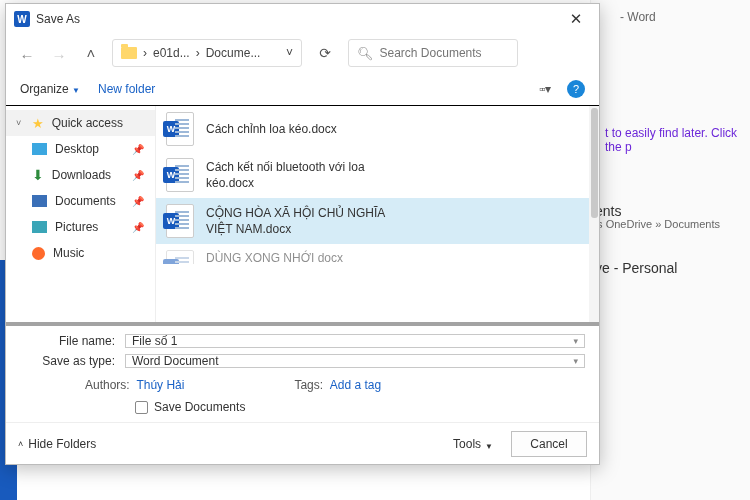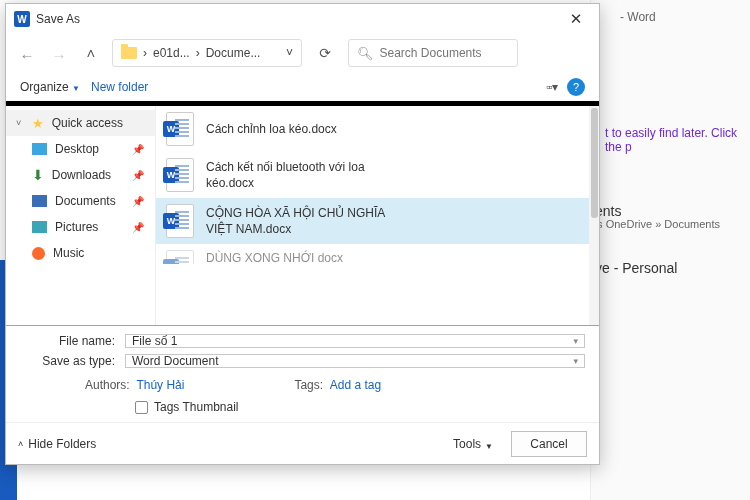--- a/index.html
+++ b/index.html
@@ -22,21 +22,21 @@
 .nav-arrow.disabled{color:#ccc}
 .crumb{display:flex;align-items:center;border:1px solid #ddd;border-radius:3px;height:28px;padding:0 8px;gap:6px;flex:1;max-width:190px}
 .folder-glyph{width:16px;height:12px;background:#ffd76b;border-radius:1px;position:relative}
 .folder-glyph:before{content:"";position:absolute;top:-3px;left:0;width:7px;height:3px;background:#ffd76b;border-radius:1px 1px 0 0}
 .crumb span{color:#444}
 .chev{color:#888}
 .refresh{width:26px;text-align:center;color:#555;font-size:14px}
 .search{flex:1;border:1px solid #ddd;border-radius:3px;height:28px;display:flex;align-items:center;padding:0 8px;max-width:170px}
 .search input{border:none;outline:none;width:100%;color:#888}
 .mag{color:#888;margin-right:6px;font-size:13px}
-.toolbar{display:flex;align-items:center;height:34px;padding:0 14px;gap:11px;border-bottom:5px solid #000000}
+.toolbar{display:flex;align-items:center;height:34px;padding:0 14px;gap:18px;border-bottom:1px solid #000000}
 .tlink{color:#1a62c6;font-size:12px}
 .tlink .tri{font-size:8px;color:#1a62c6}
 .spacer{flex:1}
 .view-icon{font-size:12px;color:#555;letter-spacing:-2px}
 .help{color:#fff;background:#1a86d9;width:18px;height:18px;border-radius:50%;display:flex;align-items:center;justify-content:center;font-size:11px}
 .body{display:flex;flex:1;overflow:hidden}
 .sidebar{width:150px;border-right:1px solid #eee;padding:4px 0;overflow:hidden}
 .sb-item{display:flex;align-items:center;height:26px;padding:0 10px;gap:8px;cursor:pointer}
 .sb-item.quick{background:#f2f2f2}
 .sb-caret{color:#666;font-size:9px;width:8px}
@@ -52,21 +52,21 @@
 .filepane{flex:1;position:relative;overflow:hidden}
 .flist{position:absolute;top:0;left:0;right:10px;bottom:0;overflow:hidden}
 .fitem{display:flex;align-items:center;padding:6px 10px;gap:12px;border-radius:0}
 .fitem.sel{background:#d6ecf7}
 .doc-ic{width:28px;height:34px;background:#fff;border:1px solid #ccc;border-radius:2px;position:relative;flex-shrink:0}
 .doc-ic:before{content:"W";position:absolute;left:-4px;top:8px;width:16px;height:16px;background:#185abd;color:#fff;font-size:9px;font-weight:bold;display:flex;align-items:center;justify-content:center;border-radius:2px}
 .doc-ic:after{content:"";position:absolute;right:4px;top:6px;width:14px;height:2px;background:#9db8d8;box-shadow:0 4px 0 #9db8d8,0 8px 0 #9db8d8,0 12px 0 #9db8d8,0 16px 0 #9db8d8}
 .fname{font-size:12px;line-height:1.35;max-width:200px}
 .scroll{position:absolute;right:0;top:0;width:10px;height:100%;background:#f4f4f4}
 .scroll-thumb{position:absolute;right:1px;top:2px;width:7px;height:110px;background:#c8c8c8;border-radius:3px}
-.bottom{border-top:1px solid #a3a3a3;padding:8px 14px 6px}
+.bottom{border-top:4px solid #a3a3a3;padding:8px 14px 6px}
 .row{display:flex;align-items:center;margin-bottom:6px}
 .row label{width:105px;text-align:right;padding-right:10px;color:#333}
 .combo{flex:1;border:1px solid #c8c8c8;height:14px;display:flex;align-items:center;padding:0 6px;background:#fff;justify-content:space-between}
 .combo .cv{color:#888;font-size:9px}
 .meta{display:flex;gap:30px;padding:4px 0 4px 65px;font-size:12px}
 .meta .ml{color:#555}
 .meta .mv{color:#1a62c6}
 .thumbrow{padding:4px 0 2px 115px;display:flex;align-items:center;gap:6px}
 .chk{width:13px;height:13px;border:1px solid #888;border-radius:2px}
 .footer{display:flex;align-items:center;height:42px;padding:0 12px;border-top:1px solid #eee;gap:10px}
@@ -201,21 +201,21 @@
         <span>Word Document</span>
         <span class="cv">▾</span>
       </div>
     </div>
     <div class="meta">
       <span><span class="ml">Authors:</span>&nbsp;&nbsp;<span class="mv">Thúy Hải</span></span>
       <span style="margin-left:80px"><span class="ml">Tags:</span>&nbsp;&nbsp;<span class="mv">Add a tag</span></span>
     </div>
     <div class="thumbrow">
       <span class="chk"></span>
-      <span>Tags Thumbnail</span>
+      <span>Save Documents</span>
     </div>
   </div>
 
   <div class="footer">
     <span class="hide-f">
         <span class="car">˄</span>
         <span>Hide Folders</span>
       </span>
     <span class="spacer"></span>
     <span class="tools">

